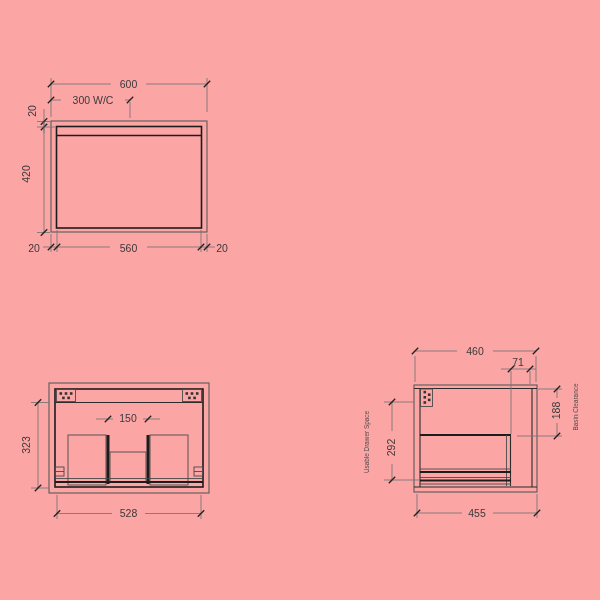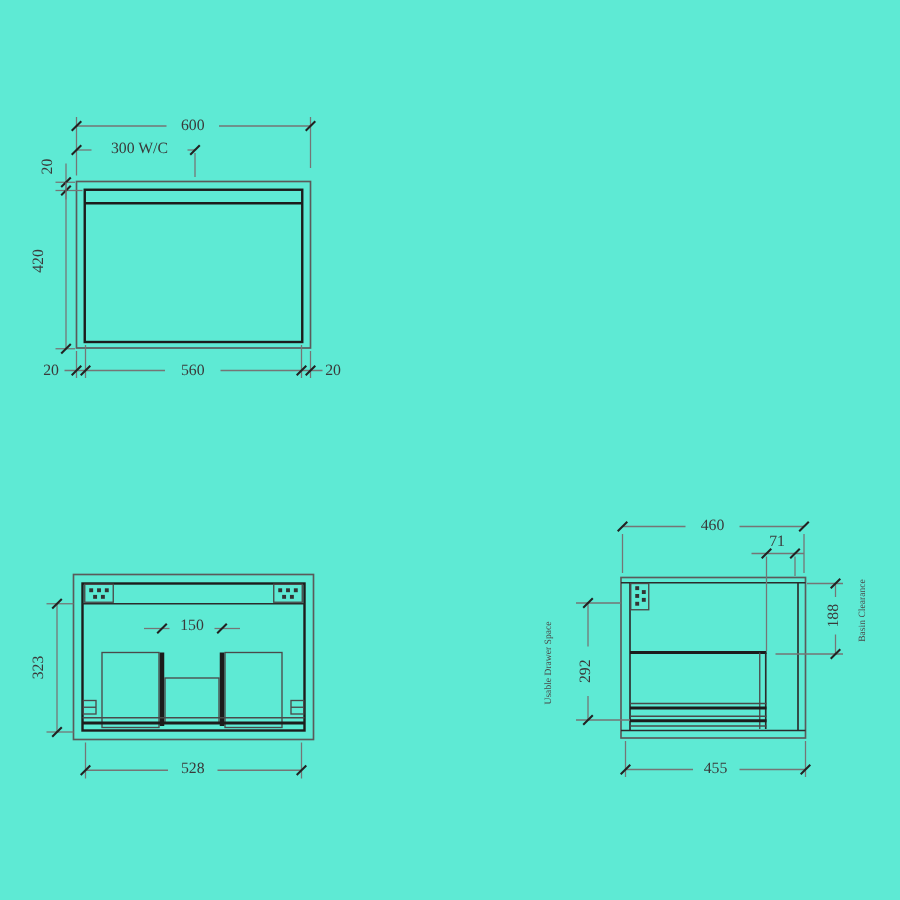--- a/index.html
+++ b/index.html
@@ -1,17 +1,17 @@
 <!DOCTYPE html>
 <html><head>
 <meta charset="utf-8">
 <style>
   html,body{margin:0;padding:0;background:#fff;}
-  #canvas{position:relative;width:600px;height:600px;background:#5eead4;overflow:hidden;
-          font-family:Liberation Serif, serif;}
+  #canvas{position:relative;width:600px;height:600px;background:#fca5a5;overflow:hidden;
+          font-family:Liberation Sans, sans-serif;}
   svg{display:block}
   
   .out  {stroke:#5a5a5a;stroke-width:1.1;fill:none;}
   .obj  {stroke:#1c1c1c;stroke-width:1.6;fill:none;}
   .obj1 {stroke:#2b2b2b;stroke-width:1.1;fill:none;}
   .thk  {stroke:#1c1c1c;stroke-width:2.1;fill:none;}
   .bar  {stroke:#1c1c1c;stroke-width:3;fill:none;}
   .fine {stroke:#4a4a4a;stroke-width:0.9;fill:none;}
   
   .dl   {stroke:#757575;stroke-width:0.85;fill:none;}

